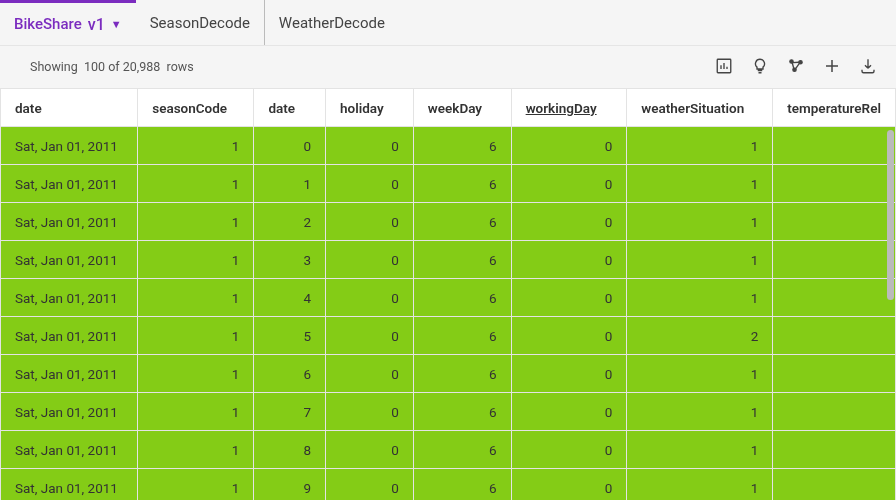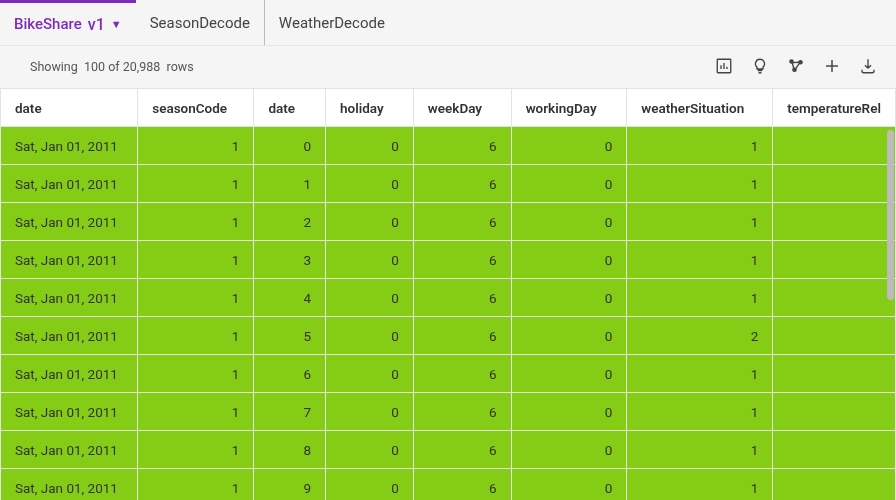--- a/index.html
+++ b/index.html
@@ -51,21 +51,21 @@
     text-align: left; font-weight: 600; color: #333; background: #fff;
     position: sticky; top: 0;
   }
   .dtable td { color: #333; }
   .numcell { text-align: right; }
   .c-date { width: 138px; }
   .c-season { width: 118px; }
   .c-hour { width: 74px; }
   .c-holiday { width: 90px; }
   .c-weekday { width: 100px; }
-  .c-workday { width: 118px; }
+  .c-workday { width: 118px; text-decoration: underline; }
   .c-weather { width: 148px; }
   .c-temp { width: 120px; margin-top: 20px; }
   
   .scrollthumb {
     position: absolute; right: 2px; top: 42px; width: 7px; height: 170px;
     background: #bbb; border-radius: 4px;
   }
 </style>
 </head>
 <body>

